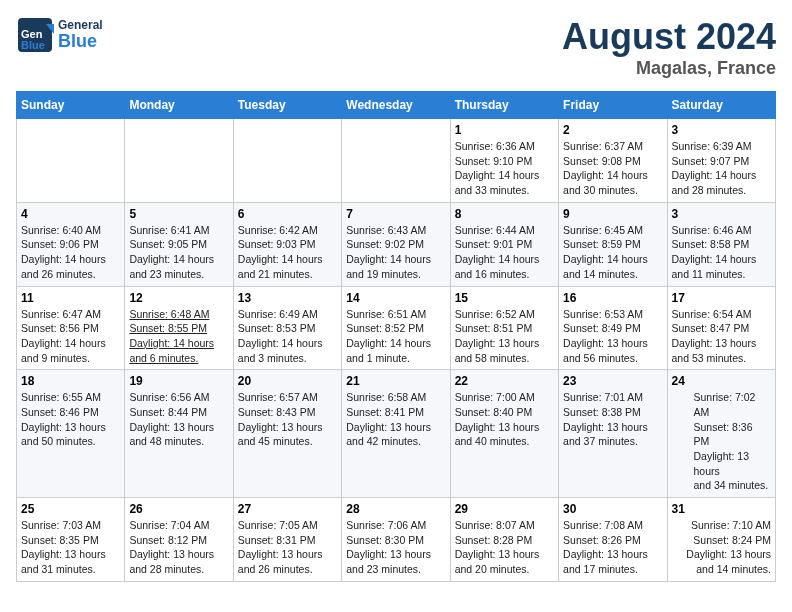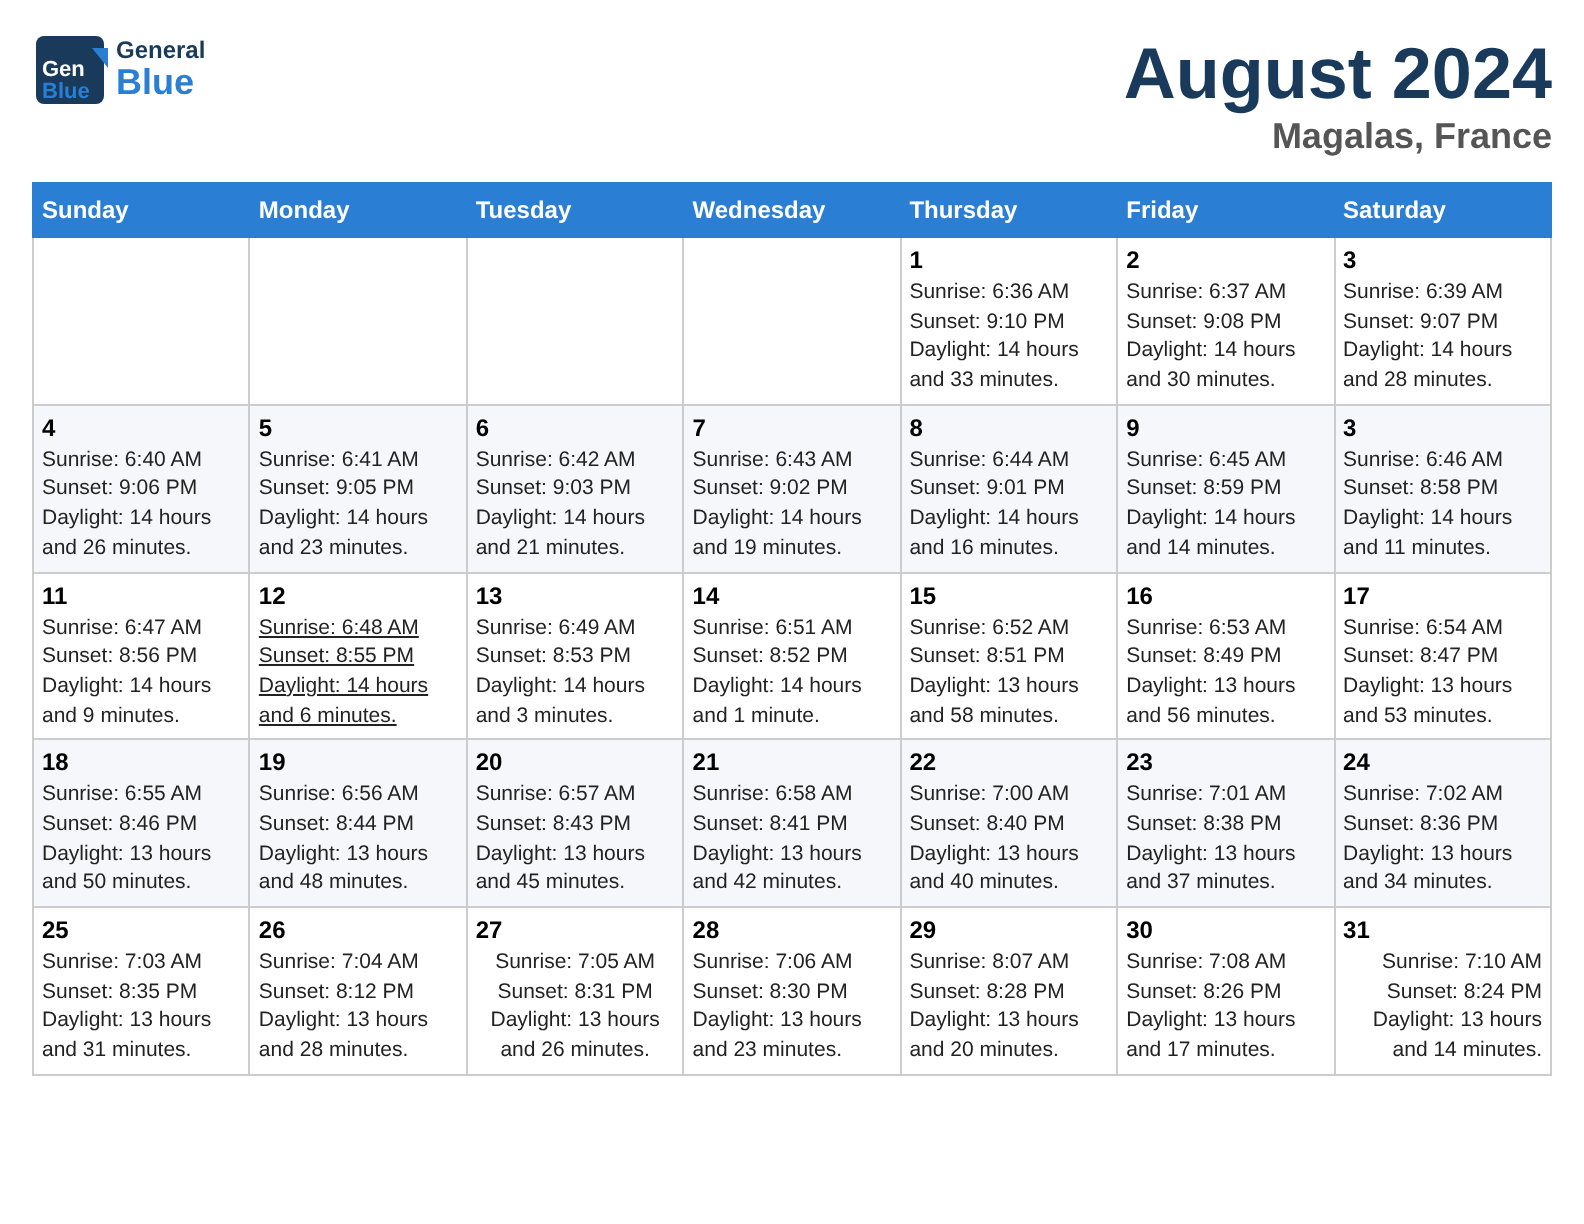--- a/index.html
+++ b/index.html
@@ -275,21 +275,21 @@
         </td>
         <td>
           <div class="day-num">23</div>
           <div class="day-info" style="white-space: pre-line;">Sunrise: 7:01 AM
 Sunset: 8:38 PM
 Daylight: 13 hours
 and 37 minutes.</div>
         </td>
         <td>
           <div class="day-num">24</div>
-          <div class="day-info" style="white-space: pre-line;">Sunrise: 7:02 AM
+          <div class="day-info" style="white-space: pre-line; margin-left: 22px;">Sunrise: 7:02 AM
 Sunset: 8:36 PM
 Daylight: 13 hours
 and 34 minutes.</div>
         </td>
       </tr>
       <tr>
         <td>
           <div class="day-num">25</div>
           <div class="day-info" style="white-space: pre-line;">Sunrise: 7:03 AM
 Sunset: 8:35 PM
@@ -298,21 +298,21 @@
         </td>
         <td>
           <div class="day-num">26</div>
           <div class="day-info" style="white-space: pre-line;">Sunrise: 7:04 AM
 Sunset: 8:12 PM
 Daylight: 13 hours
 and 28 minutes.</div>
         </td>
         <td>
           <div class="day-num">27</div>
-          <div class="day-info" style="white-space: pre-line; text-align: center;">Sunrise: 7:05 AM
+          <div class="day-info" style="white-space: pre-line;">Sunrise: 7:05 AM
 Sunset: 8:31 PM
 Daylight: 13 hours
 and 26 minutes.</div>
         </td>
         <td>
           <div class="day-num">28</div>
           <div class="day-info" style="white-space: pre-line;">Sunrise: 7:06 AM
 Sunset: 8:30 PM
 Daylight: 13 hours
 and 23 minutes.</div>

